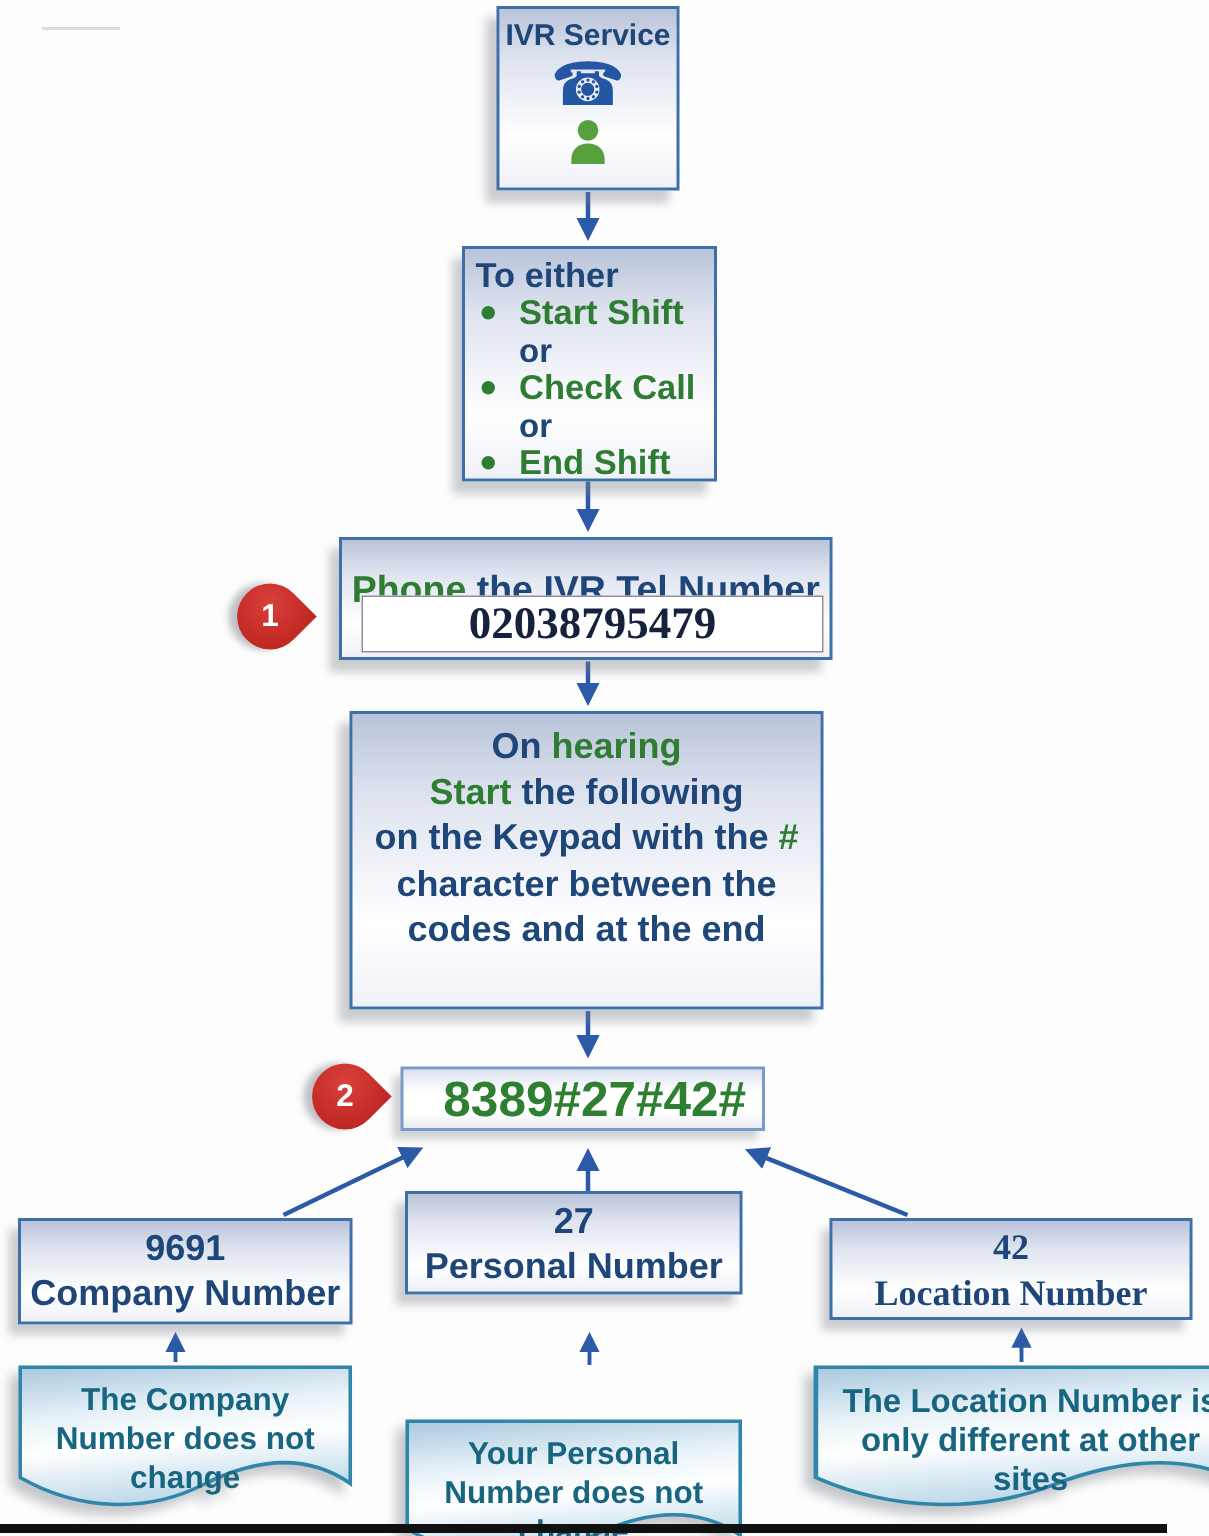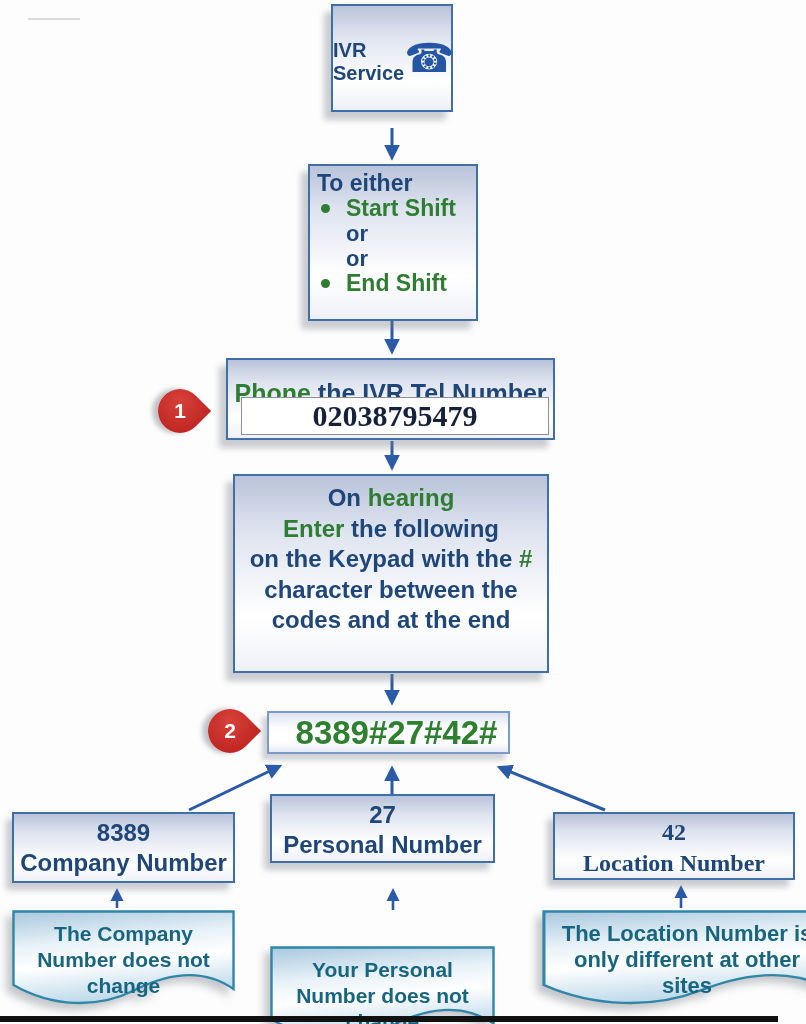--- a/index.html
+++ b/index.html
@@ -5,21 +5,21 @@
   html,body{margin:0;padding:0;background:#ffffff;}
   .canvas{position:relative;width:806px;height:1024px;background:#fdfdfd;overflow:hidden;
           font-family:"Liberation Sans",sans-serif;}
   .arrows{position:absolute;left:0;top:0;width:806px;height:1024px;pointer-events:none;}
 
   .box{position:absolute;box-sizing:border-box;border:2px solid #3f6fa8;
        background:linear-gradient(180deg,#b9c3d9 0%,#dee3ef 28%,#ffffff 72%,#eff1f8 100%);
        box-shadow:-7px 8px 6px rgba(125,130,140,0.40);}
 
   
-  .ivr{left:331px;top:4px;width:122px;height:108px;display:flex;flex-direction:row;align-items:center;}
+  .ivr{left:331px;top:4px;width:122px;height:123px;display:flex;flex-direction:column;align-items:center;}
   .ivr-title{margin-top:7px;font-size:20px;font-weight:bold;color:#1e4679;}
   .phone-glyph{font-family:"DejaVu Sans",sans-serif;font-size:40px;line-height:42px;color:#2456a4;}
   .person-svg{width:36px;height:36px;fill:#57a03d;margin-top:-1px;}
 
   
   .either{left:308px;top:164px;width:170px;height:157px;padding:5px 0 0 7px;}
   .either-heading{font-size:23px;font-weight:bold;color:#1e4679;line-height:25px;}
   .e-row{display:flex;align-items:center;line-height:25px;height:25px;}
   .bullet{width:9px;height:9px;border-radius:50%;background:#2e7d33;margin-left:4px;flex:none;}
   .e-item{margin-left:16px;font-size:23px;font-weight:bold;color:#2e7d33;white-space:nowrap;}
@@ -119,54 +119,58 @@
     </svg>
   </div>
 
   <div class="box either">
     <div class="either-heading">To either</div>
     <div class="e-row">
       <span class="bullet"></span>
       <span class="e-item">Start Shift</span>
     </div>
     <div class="e-or">or</div>
+    <div class="e-row">
+      <span class="bullet"></span>
+      <span class="e-item">Check Call</span>
+    </div>
     <div class="e-or">or</div>
     <div class="e-row">
       <span class="bullet"></span>
       <span class="e-item">End Shift</span>
     </div>
   </div>
 
   <div class="box phone">
     <div class="phone-title">
       <span class="green">Phone</span><span> the IVR Tel Number</span>
     </div>
     <div class="tel">02038795479</div>
   </div>
   <div class="marker m1">
     <span class="mnum">1</span>
   </div>
 
   <div class="box hearing">
     <div class="h-line"><span>On </span><span class="green">hearing</span></div>
-    <div class="h-line"><span class="green">Enter</span><span> the following</span></div>
+    <div class="h-line"><span class="green">Start</span><span> the following</span></div>
     <div class="h-line"><span>on the Keypad with the </span><span class="green">#</span></div>
     <div class="h-line">character between the</div>
     <div class="h-line">codes and at the end</div>
   </div>
 
   <div class="box code">
     <div class="code-text">8389#27#42#</div>
   </div>
   <div class="marker m2">
     <span class="mnum">2</span>
   </div>
 
   <div class="box label-box company">
-    <div class="lb-num">8389</div>
+    <div class="lb-num">9691</div>
     <div class="lb-label">Company Number</div>
   </div>
   <div class="box label-box personal">
     <div class="lb-num">27</div>
     <div class="lb-label">Personal Number</div>
   </div>
   <div class="box label-box location">
     <div class="lb-num">42</div>
     <div class="lb-label">Location Number</div>
   </div>

